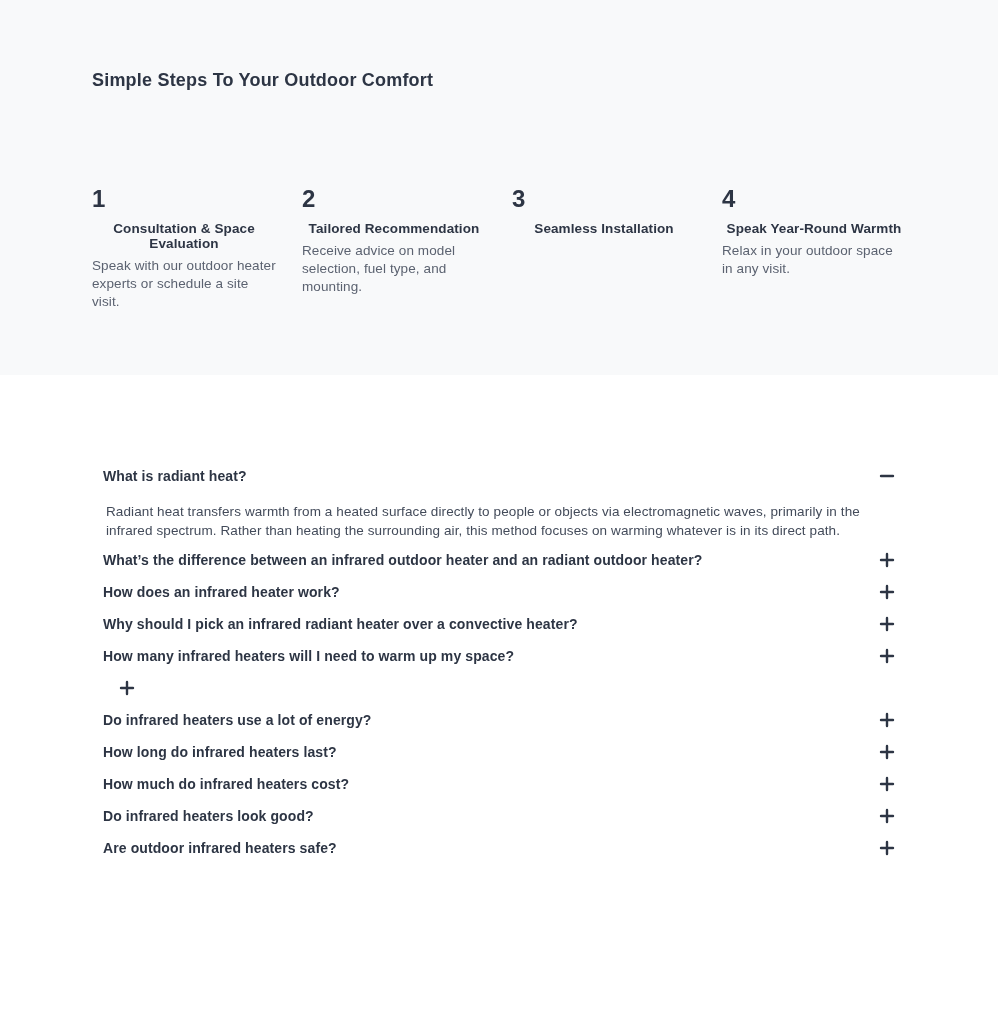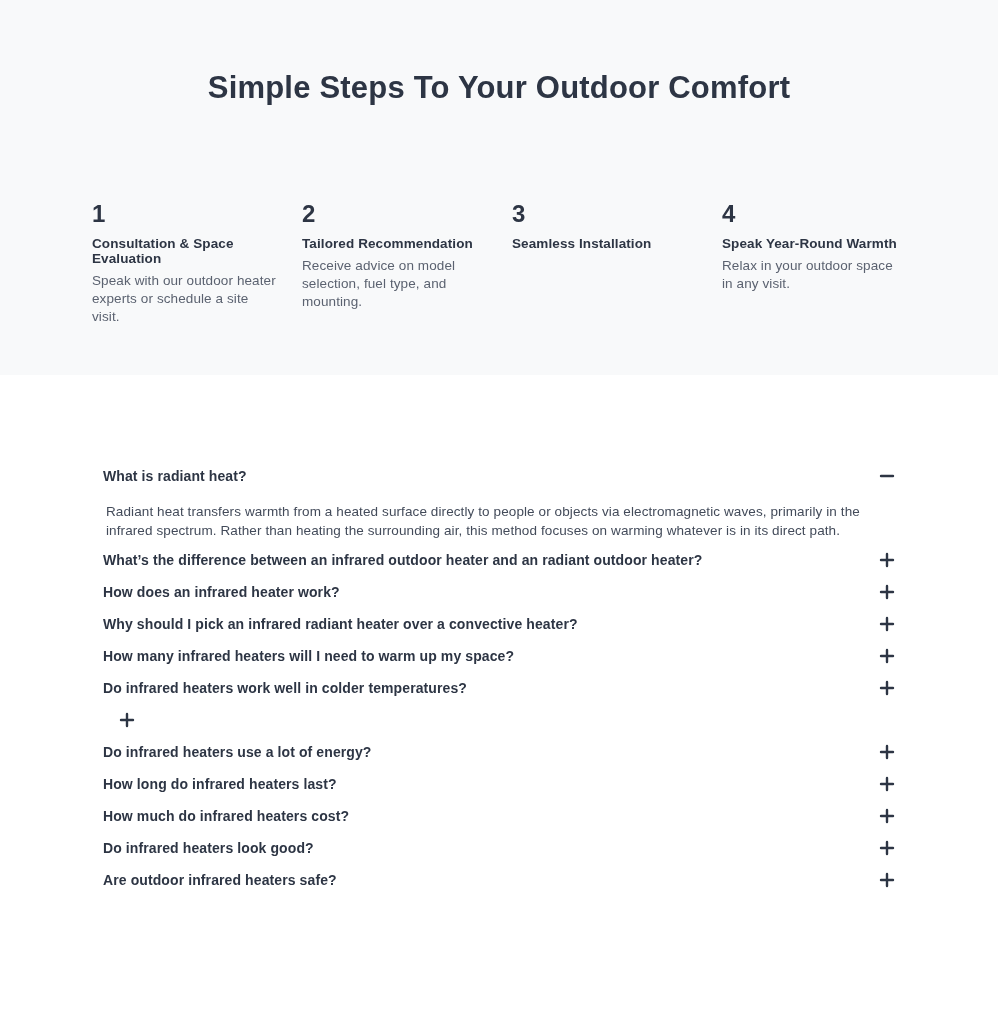--- a/index.html
+++ b/index.html
@@ -11,22 +11,22 @@
   }
   .page { width: 998px; height: 1024px; overflow: hidden; }
 
   
   .steps-section {
     background: #f8f9fa;
     height: 375px;
     padding: 70px 92px 0 92px;
   }
   .section-title {
-    text-align: center;
-    font-size: 31px;
+    text-align: left;
+    font-size: 18px;
     font-weight: 700;
     color: #2d3544;
     letter-spacing: 0.2px;
   }
   .steps-grid {
     margin-top: 96px;
     display: grid;
     grid-template-columns: repeat(4, 1fr);
     column-gap: 26px;
   }
@@ -36,20 +36,21 @@
     color: #2d3544;
     line-height: 1;
     margin-bottom: 10px;
   }
   .step-title {
     font-size: 13.5px;
     font-weight: 700;
     color: #2d3544;
     margin-bottom: 6px;
     letter-spacing: 0.1px;
+    text-align: center;
   }
   .step-desc {
     font-size: 13.5px;
     font-weight: 400;
     color: #5b6270;
     line-height: 1.34;
     letter-spacing: 0.1px;
   }
 
   
@@ -183,31 +184,20 @@
             <span class="faq-toggle">
               <svg width="16" height="16" viewBox="0 0 16 16">
                 <path d="M2 8h12" stroke="#2d3544" stroke-width="2.4" stroke-linecap="round"></path>
                 <path d="M8 2v12" stroke="#2d3544" stroke-width="2.4" stroke-linecap="round"></path>
               </svg>
             </span>
           </button>
         </div>
         <div class="faq-item">
           <button class="faq-question-row" aria-expanded="false">
-            <span class="faq-question">Do infrared heaters work well in colder temperatures?</span>
-            <span class="faq-toggle">
-              <svg width="16" height="16" viewBox="0 0 16 16">
-                <path d="M2 8h12" stroke="#2d3544" stroke-width="2.4" stroke-linecap="round"></path>
-                <path d="M8 2v12" stroke="#2d3544" stroke-width="2.4" stroke-linecap="round"></path>
-              </svg>
-            </span>
-          </button>
-        </div>
-        <div class="faq-item">
-          <button class="faq-question-row" aria-expanded="false">
             <span class="faq-toggle">
               <svg width="16" height="16" viewBox="0 0 16 16">
                 <path d="M2 8h12" stroke="#2d3544" stroke-width="2.4" stroke-linecap="round"></path>
                 <path d="M8 2v12" stroke="#2d3544" stroke-width="2.4" stroke-linecap="round"></path>
               </svg>
             </span>
           </button>
         </div>
         <div class="faq-item">
           <button class="faq-question-row" aria-expanded="false">

